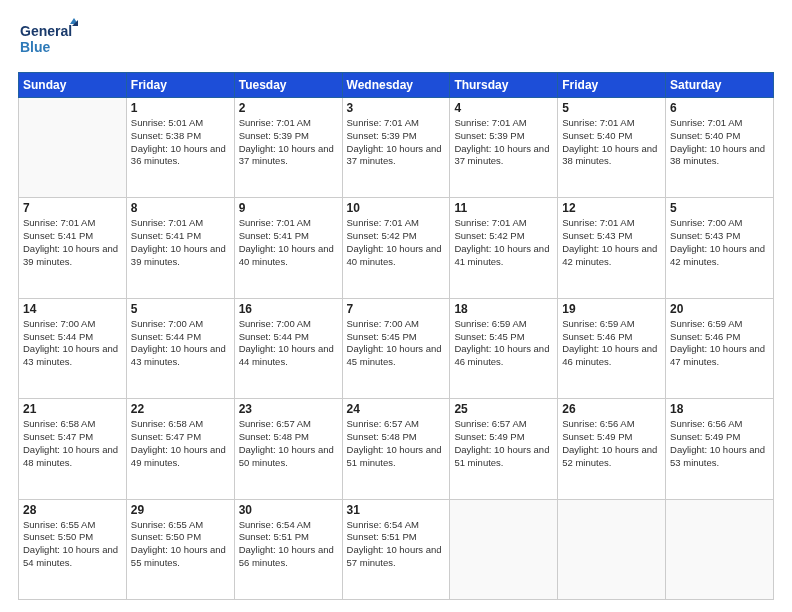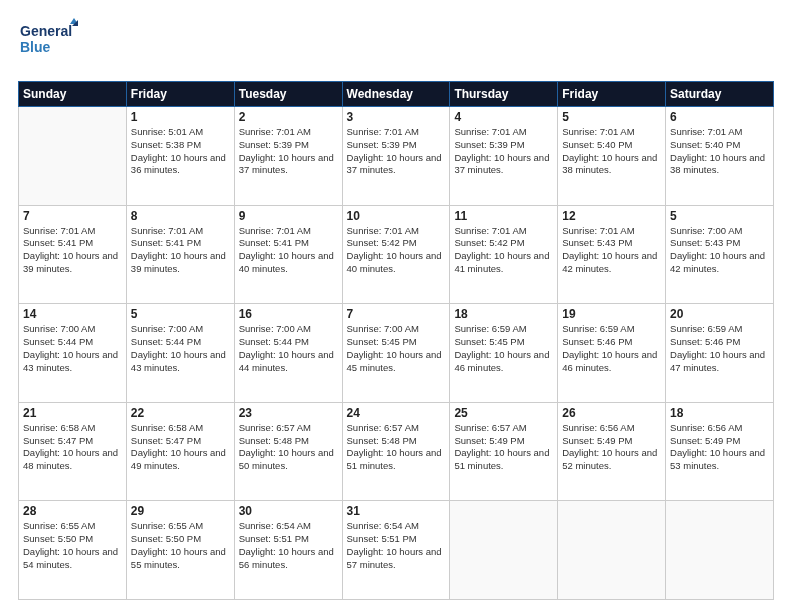--- a/index.html
+++ b/index.html
@@ -14,21 +14,21 @@
       width: 792px;
       height: 612px;
       padding: 18px 18px 12px 18px;
       display: flex;
       flex-direction: column;
     }
     .header {
       display: flex;
       justify-content: space-between;
       align-items: flex-start;
-      margin-bottom: 19px;
+      margin-bottom: 10px;
     }
     .logo {
       display: flex;
       align-items: center;
       gap: 4px;
     }
     .title-block {
       text-align: right;
     }
     .month-year {
@@ -43,21 +43,21 @@
       margin-top: 2px;
     }
     .calendar {
       flex: 1;
       border: 1px solid #ccc;
       border-collapse: collapse;
       width: 100%;
       table-layout: fixed;
     }
     .calendar th {
-      background: #0f172a;
+      background: #1d4ed8;
       color: #fff;
       font-size: 12px;
       font-weight: bold;
       padding: 5px 4px;
       text-align: left;
       border: 1px solid #2060a0;
     }
     .calendar td {
       border: 1px solid #ccc;
       vertical-align: top;

